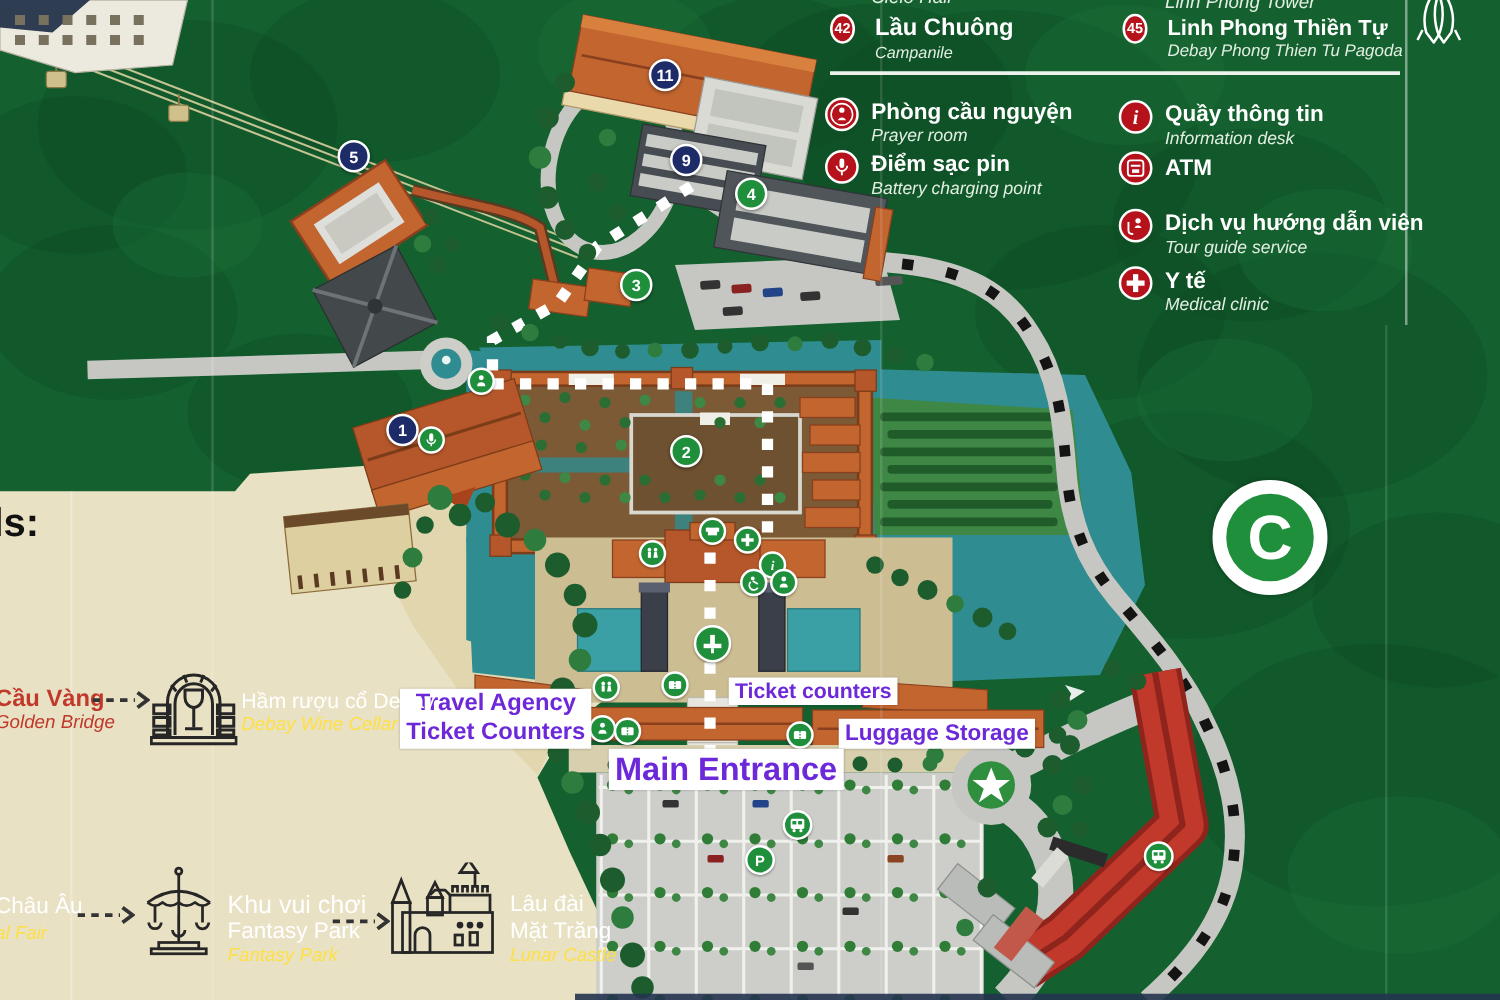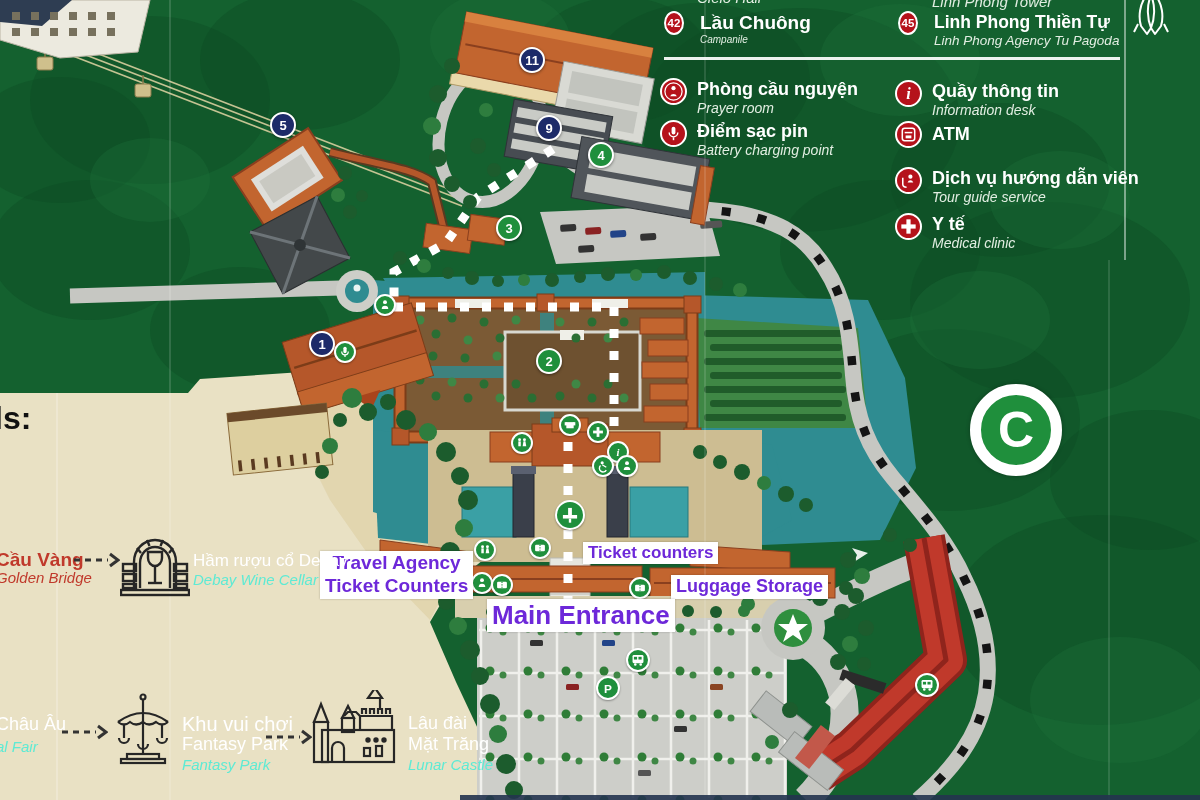--- a/index.html
+++ b/index.html
@@ -22,21 +22,21 @@
       color:#fff;font-weight:bold;font-size:11.5px;}
   .lg-ic{position:absolute;width:27px;height:27px;border-radius:50%;background:#b5121b;
       border:2px solid #fff;box-sizing:border-box;display:flex;align-items:center;justify-content:center;}
   
   .wlabel{position:absolute;background:#fff;color:#6d28d9;font-weight:bold;
       padding:1px 5px;line-height:1.2;white-space:nowrap;box-shadow:0 0 2px rgba(0,0,0,.25);}
   
   .cl-red{color:#c0392b;font-weight:bold;white-space:nowrap;}
   .cl-redi{color:#c0392b;font-style:italic;white-space:nowrap;}
   .cl-dark{color:#ffffff;white-space:nowrap;}
-  .cl-darki{color:#5eead4;font-style:italic;white-space:nowrap;}
+  .cl-darki{color:#fde047;font-style:italic;white-space:nowrap;}
   
   .sic{position:absolute;border-radius:50%;background:#1f8f3c;border:2px solid #fff;
        box-sizing:border-box;box-shadow:0 1px 2px rgba(0,0,0,.35);}
   
   .zone{position:absolute;left:970px;top:384px;width:92px;height:92px;border-radius:50%;
         background:#1f8f3c;border:11px solid #fff;box-sizing:border-box;display:flex;
         align-items:center;justify-content:center;color:#fff;font-weight:bold;font-size:50px;
         box-shadow:0 0 4px rgba(0,0,0,.3);}
   .watermark{position:absolute;left:692px;top:266px;font-size:52px;font-weight:bold;
         color:rgba(226,230,226,.85);letter-spacing:1px;text-shadow:0 2px 3px rgba(0,0,0,.35);}
@@ -537,27 +537,27 @@
   </div>
 
   <div>
     <div class="lg-en" style="left:697px;top:-11px;font-size:15px">Cielo Hall</div>
     <div class="lg-en" style="left:932px;top:-7px;font-size:15px">Linh Phong Tower</div>
 
     <div class="lg-num" style="left:664px;top:11px">
       <span>42</span>
       </div>
     <div class="lg-vi" style="left:700px;top:12px;font-size:19px">Lầu Chuông</div>
-    <div class="lg-en" style="left:700px;top:34px;font-size:10px">Campanile</div>
+    <div class="lg-en" style="left:700px;top:34px;font-size:13px">Campanile</div>
 
     <div class="lg-num" style="left:898px;top:11px">
       <span>45</span>
       </div>
     <div class="lg-vi" style="left:934px;top:12px;font-size:17.5px">Linh Phong Thiền Tự</div>
-    <div class="lg-en" style="left:934px;top:33px;font-size:13.5px">Linh Phong Agency Tu Pagoda</div>
+    <div class="lg-en" style="left:934px;top:33px;font-size:13.5px">Debay Phong Thien Tu Pagoda</div>
 
     <div class="abs" style="left:664px;top:57px;width:456px;height:2.5px;background:#fff;opacity:.92"></div>
 
     <div class="lg-ic" style="left:660px;top:78px">
       <svg width="21" height="21" viewBox="0 0 22 22">
           <circle cx="11" cy="11" r="9" fill="none" stroke="#fff" stroke-width="1.3"></circle>
       <circle cx="11" cy="7.5" r="2.2" fill="#fff"></circle>
           <path d="M7.5,16 a3.8,4 0 0 1 7,0 z" fill="#fff"></path>
         </svg>
       </div>

